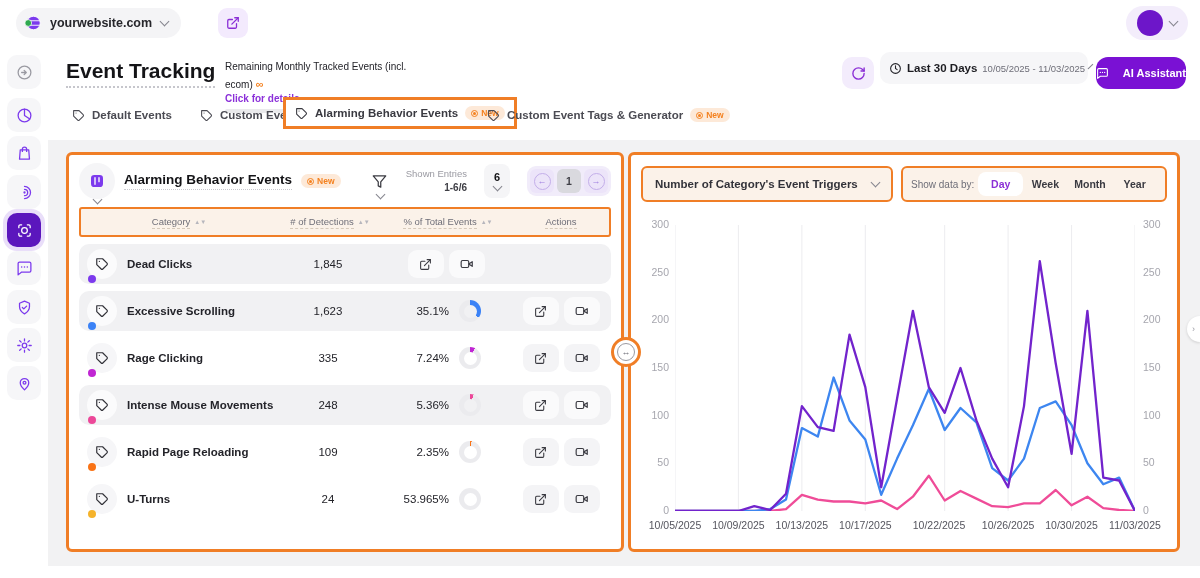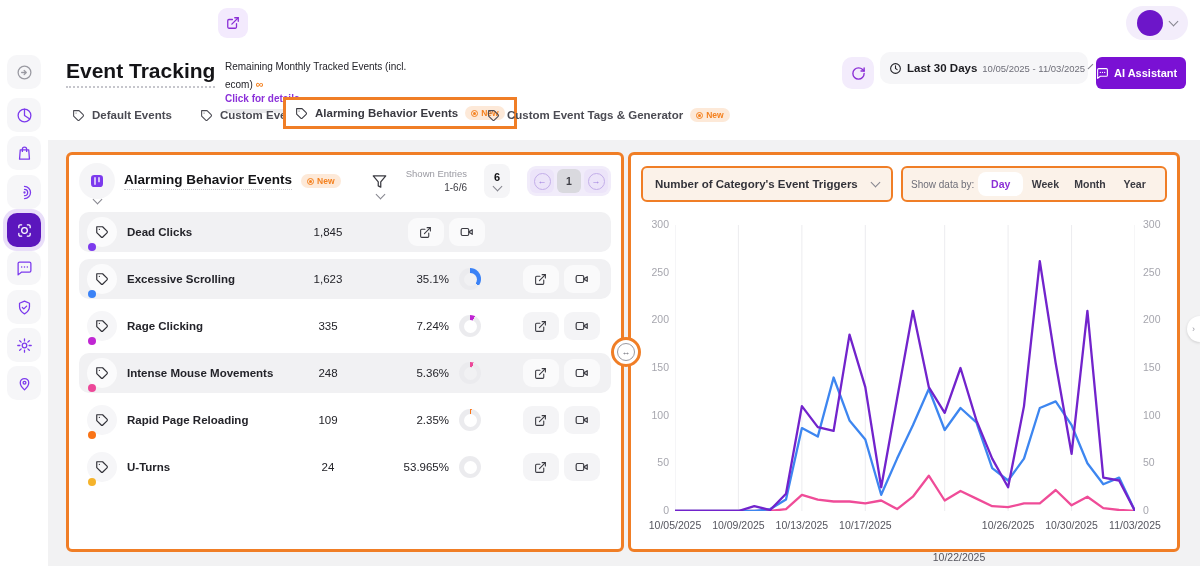--- a/index.html
+++ b/index.html
@@ -33,22 +33,22 @@
   .quota-label{font-size:10px;font-weight:400;color:#232329;line-height:1.15}
   .inf{color:#f4811f;font-weight:700;font-size:11px;margin-left:3px}
   .quota-link{font-size:10px;color:#8b30d9;font-weight:600;margin-top:1px;cursor:pointer}
   .quota-bar{margin-top:5px;width:188px;height:4px;border-radius:2px;background:#eaeaec}
   .refresh-btn{position:absolute;left:794px;top:11px;width:32px;height:32px;border-radius:10px;background:#f3ecfc;
                color:#8b2fd6;display:flex;align-items:center;justify-content:center;cursor:pointer}
   .date-pill{position:absolute;left:832px;top:6px;width:208px;height:32px;border-radius:10px;background:#f6f6f8;
              display:flex;align-items:center;gap:5px;padding:0 9px;box-sizing:border-box;cursor:pointer}
   .date-label{font-size:11.5px;font-weight:700;color:#1c1c21;white-space:nowrap}
   .date-value{font-size:9.5px;color:#6e6e78;white-space:nowrap}
-  .ai-btn{position:absolute;left:1048px;top:11px;width:90px;height:32px;border-radius:6px;background:#7a11d4;
-          color:#fff;display:flex;align-items:center;justify-content:flex-start;gap:5px;font-size:11px;font-weight:700;cursor:pointer}
+  .ai-btn{position:absolute;left:1048px;top:11px;width:90px;height:32px;border-radius:12px;background:#7a11d4;
+          color:#fff;display:flex;align-items:center;justify-content:space-between;gap:5px;font-size:11px;font-weight:700;cursor:pointer}
   
   .tab{position:absolute;top:58px;height:22px;display:flex;align-items:center;gap:7px;font-size:11.5px;
        font-weight:600;color:#4b4b53;cursor:pointer}
   .tab-box{position:absolute;left:235px;top:51px;height:26px;border:3px solid #f07e26;background:#fff;
            display:flex;align-items:center;gap:7px;padding:0 9px;font-size:11.5px;font-weight:600;color:#3a3a41;cursor:pointer}
   .new-badge{display:inline-flex;align-items:center;gap:3px;background:#fde9d8;color:#f4811f;font-size:8.5px;
              font-weight:700;padding:2.5px 6px;border-radius:8px;line-height:1}
   .nb-dot{width:5px;height:5px;border:1px solid #f4811f;border-radius:50%;position:relative}
   .nb-dot::after{content:'';position:absolute;inset:1px;background:#f4811f;border-radius:50%}
   
@@ -59,21 +59,21 @@
   .lc-head{display:flex;align-items:center;gap:9px;padding:8px 10px 6px}
   .panel-icon-wrap{position:relative;width:36px;height:36px;border-radius:50%;background:#f5f5f7;
                    display:flex;align-items:center;justify-content:center;cursor:pointer}
   .panel-icon-chev{position:absolute;bottom:-4px;left:50%;margin-left:-3px}
   .lc-title{font-size:13.5px;font-weight:700;color:#141417;border-bottom:1.5px dotted #c9c9cf;padding-bottom:2px;white-space:nowrap}
   .funnel-wrap{position:relative;margin-left:auto;width:22px;height:30px;display:flex;align-items:center;
                justify-content:center;color:#3a3a41;cursor:pointer}
   .funnel-wrap .panel-icon-chev{bottom:-2px}
   .entries{text-align:right;line-height:1.3;margin-left:6px}
   .entries .l1{font-size:9.5px;color:#9a9aa2}
-  .entries .l2{font-size:10px;color:#3f3f46;font-weight:400}
+  .entries .l2{font-size:10px;color:#3f3f46;font-weight:700}
   .pagesize{width:26px;height:34px;background:#f5f5f7;border-radius:8px;display:flex;flex-direction:column;
             align-items:center;justify-content:center;gap:3px;margin-left:8px;cursor:pointer}
   .pagesize .num{font-size:11px;font-weight:600;color:#141417;line-height:1}
   .pager{display:flex;gap:3px;background:#f1ecfa;border-radius:9px;padding:3px;margin-left:8px}
   .pager-btn{width:24px;height:24px;border-radius:6px;background:#ece4f9;display:flex;align-items:center;
              justify-content:center;cursor:pointer}
   .pager-arrow{width:15px;height:15px;border-radius:50%;border:1.4px solid #c3aee9;color:#9f7fe0;font-size:9px;
                display:flex;align-items:center;justify-content:center;line-height:1}
   .pager-cur{width:24px;height:24px;border-radius:6px;background:#d9d9de;display:flex;align-items:center;
              justify-content:center;font-size:10.5px;font-weight:600;color:#3f3f46}
@@ -124,20 +124,31 @@
   .handle-inner{width:16px;height:16px;border-radius:50%;border:1px solid #9a9aa2;color:#6e6e78;font-size:9px;
                 display:flex;align-items:center;justify-content:center;line-height:1}
   #edge-tab{position:absolute;right:0;top:270px;width:13px;height:26px;background:#fff;border-radius:13px 0 0 13px;
             box-shadow:0 1px 3px rgba(0,0,0,.15);display:flex;align-items:center;justify-content:center;
             font-size:9px;color:#9a9aa2;cursor:pointer;z-index:6}
 </style>
 </head>
 <body>
 
 <div id="topbar">
+  <div class="site-pill">
+    <span>
+      <svg width="18" height="18" viewBox="0 0 24 24">
+          <circle cx="14" cy="12" r="9" fill="#7c3aed"></circle>
+          <path d="M14 3a9 9 0 0 1 0 18M14 3a9 9 0 0 0 0 18M5.5 9h17M5.5 15h17" stroke="#fff" stroke-width="1.2" fill="none"></path>
+          <circle cx="7" cy="12" r="4.5" fill="#2fa94f" stroke="#fff" stroke-width="1"></circle>
+        </svg>
+    </span>
+    <span class="site-name">yourwebsite.com</span>
+    <span class="chev"></span>
+  </div>
   <div class="open-btn">
     <span>
       <svg width="14" height="14" viewBox="0 0 24 24" fill="none" stroke="currentColor" stroke-width="2.2" stroke-linecap="round" stroke-linejoin="round">
           <path d="M18 13v6a2 2 0 0 1-2 2H5a2 2 0 0 1-2-2V8a2 2 0 0 1 2-2h6"></path>
           <path d="M15 3h6v6"></path>
           <path d="M10 14L21 3"></path>
         </svg>
     </span>
   </div>
   <div class="avatar-pill">
@@ -345,20 +356,37 @@
         <div class="pager-btn">
             <span class="pager-arrow">←</span>
           </div>
         <div class="pager-cur">1</div>
         <div class="pager-btn">
             <span class="pager-arrow">→</span>
           </div>
       </div>
     </div>
 
+    <div class="thead">
+      <div class="th">
+          <span class="th-label">Category</span>
+          <span class="sort">▲▼</span>
+        </div>
+      <div class="th">
+          <span class="th-label"># of Detections</span>
+          <span class="sort">▲▼</span>
+        </div>
+      <div class="th">
+          <span class="th-label">% of Total Events</span>
+          <span class="sort">▲▼</span>
+        </div>
+      <div class="th">
+          <span class="th-label">Actions</span>
+        </div>
+    </div>
 
     <div id="rows">
   <div class="row shaded">
     <div class="cat-cell">
       <span class="cat-icon">
         <svg width="14" height="14" viewBox="0 0 24 24" fill="none" stroke="currentColor" stroke-width="2" stroke-linejoin="round">
                 <path d="M20.6 13.4 13.4 20.6a2 2 0 0 1-2.8 0L3 13V3h10l7.6 7.6a2 2 0 0 1 0 2.8Z"></path>
                 <circle cx="7.5" cy="7.5" r="1" fill="currentColor" stroke="none"></circle>
               </svg>
         <span class="cat-dot" style="background: rgb(124, 58, 237);"></span>
@@ -588,21 +616,21 @@
       <span class="y-tick left" style="top: 158.333px;">200</span>
       <span class="y-tick right" style="top: 158.333px;">200</span>
       <span class="y-tick left" style="top: 110.667px;">250</span>
       <span class="y-tick right" style="top: 110.667px;">250</span>
       <span class="y-tick left" style="top: 63px;">300</span>
       <span class="y-tick right" style="top: 63px;">300</span>
       <span class="x-tick" style="left: 44px;">10/05/2025</span>
       <span class="x-tick" style="left: 107.448px;">10/09/2025</span>
       <span class="x-tick" style="left: 170.897px;">10/13/2025</span>
       <span class="x-tick" style="left: 234.345px;">10/17/2025</span>
-      <span class="x-tick" style="left: 328px; margin-top: 32px;">10/22/2025</span>
+      <span class="x-tick" style="left: 308px;">10/22/2025</span>
       <span class="x-tick" style="left: 377.103px;">10/26/2025</span>
       <span class="x-tick" style="left: 440.552px;">10/30/2025</span>
       <span class="x-tick" style="left: 504px;">11/03/2025</span>
     </div>
 
   <div id="divider-handle">
     <span class="handle-inner">↔</span>
   </div>
   <div id="edge-tab">
     <span>›</span>

